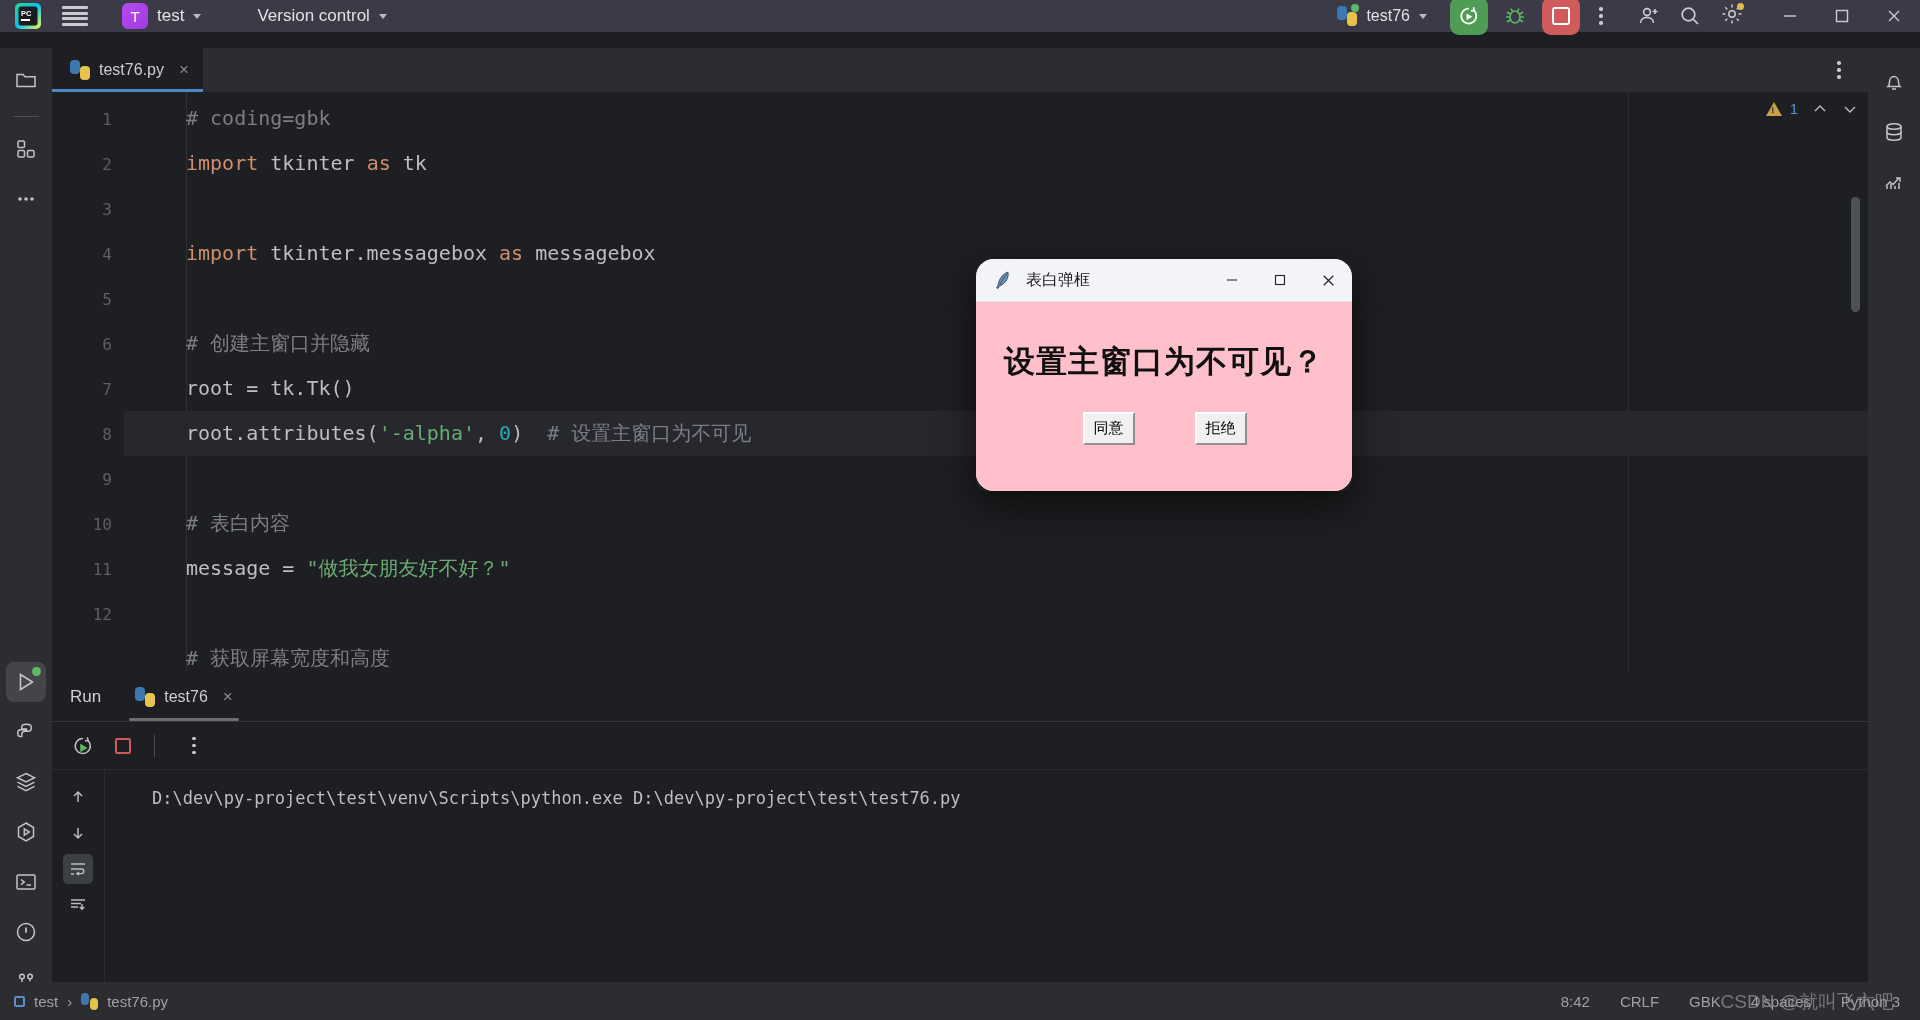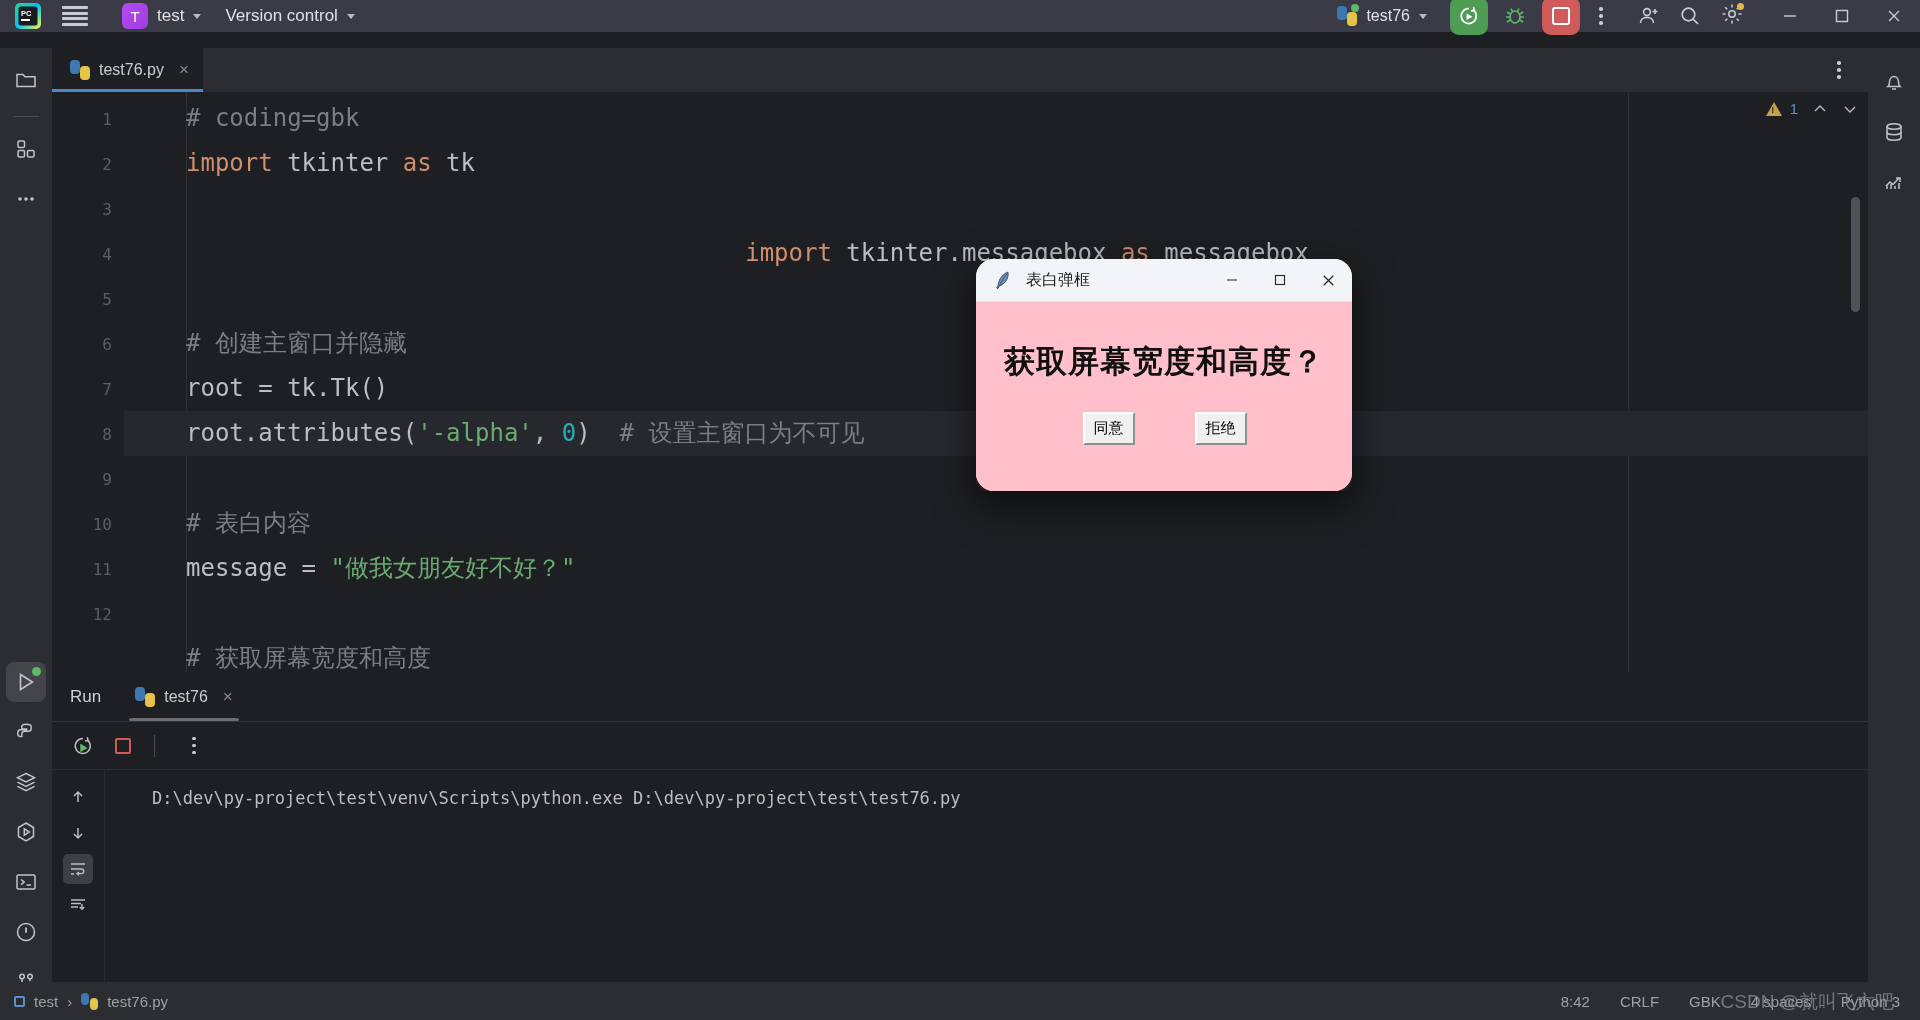--- a/index.html
+++ b/index.html
@@ -26,21 +26,21 @@
     padding: 4px 8px; border-radius: 6px; cursor: pointer;
   }
   .proj-square {
     width: 26px; height: 26px; border-radius: 6px;
     background: linear-gradient(135deg,#b54bf0,#a03ce0);
     color:#fff; font-size:15px; display:flex; align-items:center; justify-content:center;
     font-weight:500;
   }
   .proj-name { font-size: 17px; color:#dfe1e6; }
   .chev { width:0;height:0;border-left:4.5px solid transparent;border-right:4.5px solid transparent;border-top:5px solid #b9bcc4; }
-  .vcs { margin-left: 8px; font-size: 17px; color:#dfe1e6; display:flex;align-items:center;gap:9px; padding:4px 8px; border-radius:6px; cursor:pointer;}
+  .vcs { margin-left: 40px; font-size: 17px; color:#dfe1e6; display:flex;align-items:center;gap:9px; padding:4px 8px; border-radius:6px; cursor:pointer;}
   .tb-spacer { flex: 1; }
   .runcfg { display:flex; align-items:center; gap:9px; font-size:16px; color:#dfe1e6; padding:5px 9px; border-radius:6px; cursor:pointer;}
   .py-ico { width:20px;height:20px;position:relative;display:inline-block; }
   .py-ico .b1,.py-ico .b2 {position:absolute;width:10px;height:14px;border-radius:4px;}
   .py-ico .b1{background:#3d79b0;left:0;top:0;}
   .py-ico .b2{background:#e6c34a;right:0;bottom:0;}
   .dot-green{position:absolute;right:-2px;top:-2px;width:8px;height:8px;border-radius:50%;background:#5fb865;}
   .btn-run-green {
     width:38px;height:38px;border-radius:9px;background:#4f9d55;
     display:flex;align-items:center;justify-content:center;margin-left:14px;cursor:pointer;
@@ -86,21 +86,21 @@
   .tabbar-kebab{position:absolute;right:16px;top:9px;}
 
   .codearea{position:relative;height:580px;background:#1e1f22;overflow:hidden;}
   .gutter{position:absolute;left:0;top:0;width:72px;height:100%;background:#1e1f22;}
   .gutter .ln{
     position:absolute;right:12px;font-family:"DejaVu Sans Mono",monospace;font-size:16px;color:#5c5f66;text-align:right;
   }
   .codelines{position:absolute;left:72px;top:0;right:0;height:100%;}
   .cline{
     position:absolute;left:0;right:0;height:45px;line-height:45px;white-space:pre;
-    font-family:"DejaVu Sans Mono",monospace;font-size:24px;color:#bcbec4;padding-left:62px;
+    font-family:"DejaVu Sans Mono",monospace;font-size:20px;color:#bcbec4;padding-left:62px;
   }
   .cline.hl{background:#26282e;}
   .kw{color:#cf8e6d;}
   .str{color:#6aab73;}
   .cmt{color:#7a7e85;}
   .num{color:#2aacb8;}
   .guideline{position:absolute;top:0;bottom:0;width:1px;background:#2e3034;}
   .vert-split{position:absolute;top:0;bottom:0;width:1px;background:#2e3034;}
   .inspect-bar{
     position:absolute;right:10px;top:8px;display:flex;align-items:center;gap:14px;
@@ -419,21 +419,21 @@
         <div class="ln" style="top: 333px;">8</div>
         <div class="ln" style="top: 378px;">9</div>
         <div class="ln" style="top: 423px;">10</div>
         <div class="ln" style="top: 468px;">11</div>
         <div class="ln" style="top: 513px;">12</div>
         <div class="ln" style="top: 576px; margin-top: 8px;">13</div>
       </div>
     <div class="codelines">
         <div class="cline" style="top: 4px;"><span class="cmt"># coding=gbk</span></div>
         <div class="cline" style="top: 49px;"><span class="kw">import</span><span> tkinter </span><span class="kw">as</span><span> tk</span></div>
-        <div class="cline" style="top: 139px; text-align: center;"><span class="kw">import</span><span> tkinter.messagebox </span><span class="kw">as</span><span> messagebox</span></div>
+        <div class="cline" style="top: 139px;"><span class="kw">import</span><span> tkinter.messagebox </span><span class="kw">as</span><span> messagebox</span></div>
         <div class="cline" style="top: 184px;"></div>
         <div class="cline" style="top: 229px;"><span class="cmt"># 创建主窗口并隐藏</span></div>
         <div class="cline" style="top: 274px;"><span>root = tk.Tk()</span></div>
         <div class="cline hl" style="top: 319px;"><span>root.attributes(</span><span class="str">'-alpha'</span><span>, </span><span class="num">0</span><span>)  </span><span class="cmt"># 设置主窗口为不可见</span></div>
         <div class="cline" style="top: 364px;"></div>
         <div class="cline" style="top: 409px;"><span class="cmt"># 表白内容</span></div>
         <div class="cline" style="top: 454px;"><span>message = </span><span class="str">"做我女朋友好不好？"</span></div>
         <div class="cline" style="top: 499px;"></div>
         <div class="cline" style="top: 544px;"><span class="cmt"># 获取屏幕宽度和高度</span></div>
       </div>
@@ -522,21 +522,21 @@
           </svg>
       </div>
       <div class="tkwb">
         <svg width="17" height="17" viewBox="0 0 16 16" stroke="#202020" stroke-width="1.1">
             <path d="M3.5 3.5l9 9M12.5 3.5l-9 9"></path>
           </svg>
       </div>
     </div>
   </div>
   <div class="tkbody">
-    <div class="tkmsg">获取屏幕宽度和高度？</div>
+    <div class="tkmsg">设置主窗口为不可见？</div>
     <div class="tkbtns">
       <div class="tkbtn">同意</div>
       <div class="tkbtn">拒绝</div>
     </div>
   </div>
 </div>
 
 <div class="statusbar">
   <div class="sb-left">
     <span class="sb-sq"></span>

